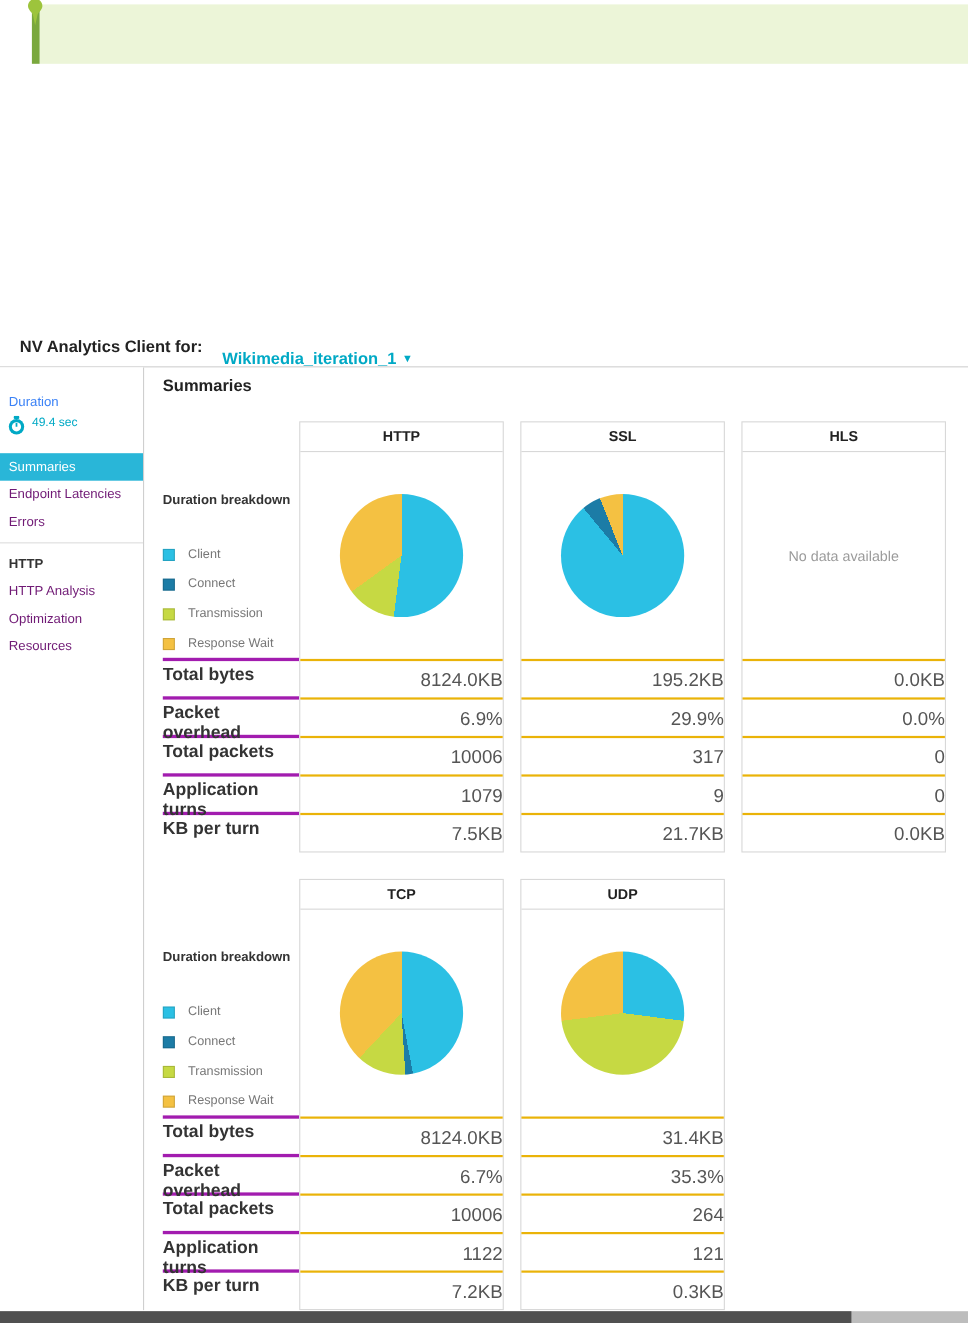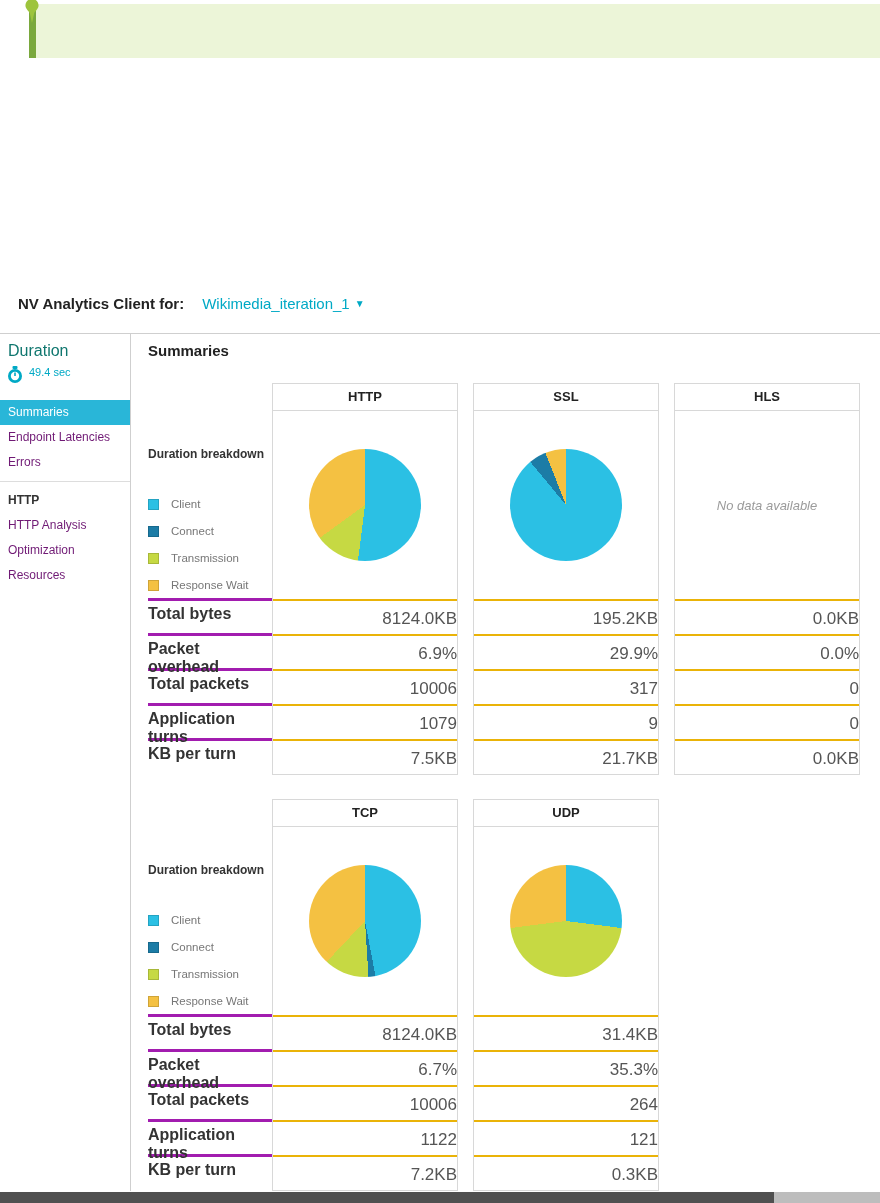--- a/index.html
+++ b/index.html
@@ -7,28 +7,28 @@
   body { position:relative; }
 
   
   .banner { position:absolute; left:36px; top:4px; right:0; height:54px; background:#ecf5d8; }
   .banner-accent { position:absolute; left:29px; top:4px; width:7px; height:54px; background:#7aa83d; }
   .banner-pin { position:absolute; left:24px; top:-1px; width:16px; height:24px; }
 
   
   .report-header { position:absolute; top:295px; left:18px; display:flex; align-items:center; }
   .report-title { font-size:15px; font-weight:bold; color:#222; }
-  .report-name { margin-left:18px; font-size:15px; font-weight:normal; color:#00a9c5; cursor:pointer; display:flex; align-items:center; gap:5px; }
+  .report-name { margin-left:18px; font-size:15px; font-weight:bold; color:#00a9c5; cursor:pointer; display:flex; align-items:center; gap:5px;margin-top:23px; }
   .caret { font-size:10px; color:#00a9c5; }
 
   .top-divider { position:absolute; top:333px; left:0; right:0; height:1px; background:#cfcfcf; }
 
   
   .sidebar { position:absolute; top:334px; left:0; width:131px; bottom:12px; border-right:1px solid #cfcfcf; background:#fff; }
-  .duration-label { margin:8px 0 6px 8px; font-size:16px; color:#0f766e; }
+  .duration-label { margin:24px 0 6px 8px; font-size:12px; color:#3b82f6; }
   .duration-value { display:flex; align-items:flex-start; gap:5px; margin-left:6px; color:#00a9c5; font-size:11px; }
   .side-menu { margin-top:16px; }
   .side-item { height:25px; line-height:25px; padding-left:8px; font-size:12px; color:#701a75; cursor:pointer; white-space:nowrap; }
   .side-item.selected { background:#29b6d8; color:#fff; }
   .side-item.hdr { color:#333; font-weight:bold; cursor:default; }
   .side-divider { border-top:1px solid #ddd; margin:6px 0; }
 
   
   .main-title { position:absolute; top:342px; left:148px; font-size:15px; font-weight:bold; color:#222; }
   .content { position:absolute; top:383px; left:148px; }
@@ -42,21 +42,21 @@
   .swatch { width:11px; height:11px; display:inline-block; border:1px solid rgba(0,0,0,.15); }
   .legend-text { font-size:11.5px; color:#777; }
   .metric-label { height:35px; border-top:3px solid #a21caf; padding-top:4px; font-size:16px; font-weight:bold; color:#333; }
 
   .cards { display:flex; gap:15px; }
   .card { width:186px; border:1px solid #d8d8d8; background:#fff; }
   .card-header { height:27px; line-height:26px; text-align:center; font-size:13px; font-weight:bold; color:#222; border-bottom:1px solid #d8d8d8; }
   .pie-area { height:188px; display:flex; align-items:center; justify-content:center; }
   .pie { width:112px; height:112px; border-radius:50%; }
   .no-data { font-size:13px; color:#9b9b9b; display:none; }
-  .card.nodata .no-data { display:block;font-style:italic; }
+  .card.nodata .no-data { display:block; }
   .value-row { height:35px; line-height:35px; text-align:right; font-size:17px; color:#555; border-top:2px solid #eab308; }
 
   
   .hscrollbar { position:absolute; bottom:0; left:0; right:0; height:11px; background:#bdbdbd; }
   .hscroll-thumb { position:absolute; left:0; top:0; bottom:0; width:88%; background:#505050; }
 </style>
 </head>
 <body>
 
 <div class="banner"></div>

